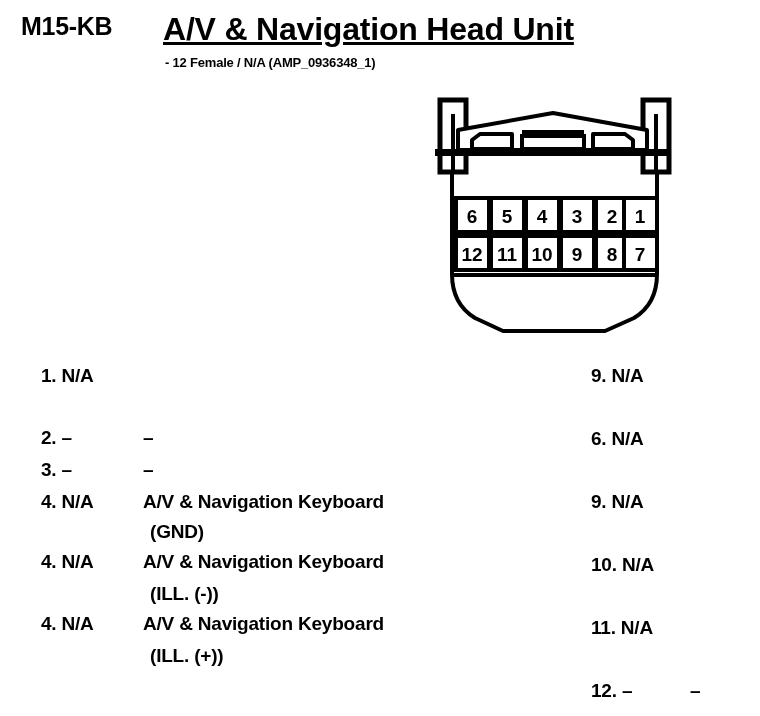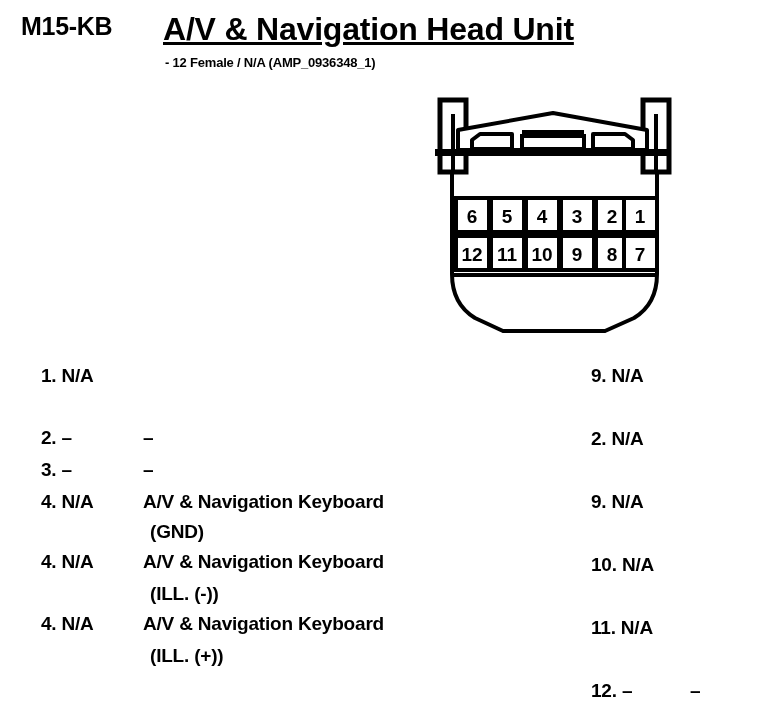--- a/index.html
+++ b/index.html
@@ -239,21 +239,21 @@
 </div>
 
 <div class="pin-list" id="pin-list-right">
 
   <div class="pin-row" style="top:10px">
     <span class="pin-label">9. N/A</span>
     <span class="pin-desc"></span>
   </div>
 
   <div class="pin-row" style="top:73px">
-    <span class="pin-label">2. N/A</span>
+    <span class="pin-label">6. N/A</span>
     <span class="pin-desc"></span>
   </div>
 
   <div class="pin-row" style="top:136px">
     <span class="pin-label">9. N/A</span>
     <span class="pin-desc"></span>
   </div>
 
   <div class="pin-row" style="top:199px">
     <span class="pin-label">10. N/A</span>

